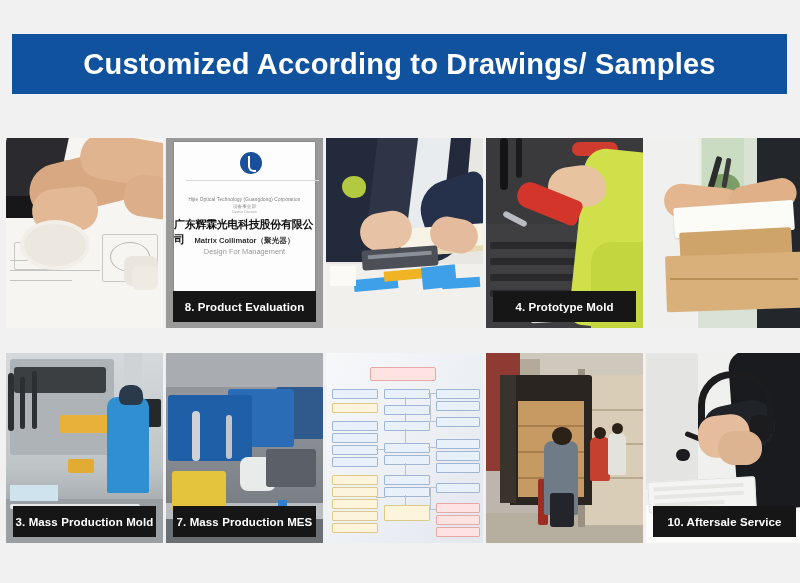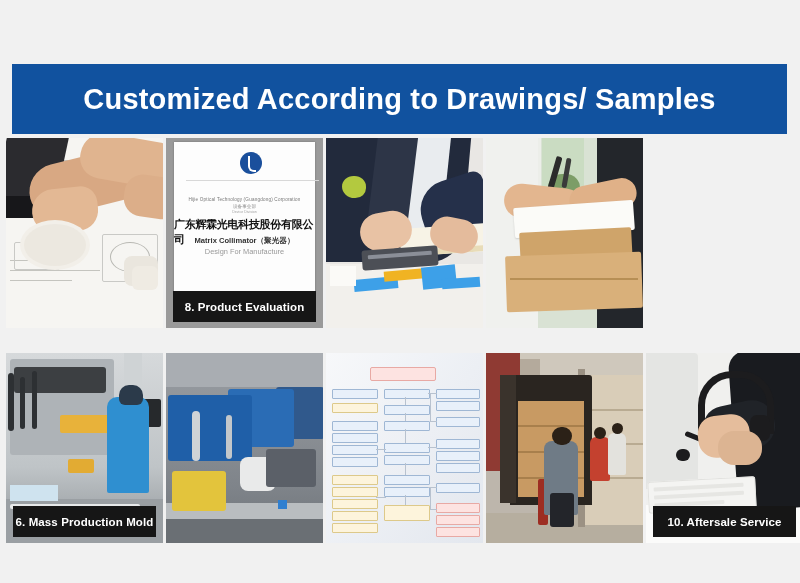--- a/index.html
+++ b/index.html
@@ -18,26 +18,25 @@
     width: 800px;
     height: 583px;
     background: #f1f1f1;
   }
   
   .banner {
     position: absolute;
     left: 12px;
     top: 34px;
     width: 775px;
-    height: 70px;
+    height: 60px;
     background: #11529f;
     display: flex;
     align-items: center;
     justify-content: center;
-    margin-top: 30px;
   }
   .banner-title {
     color: #ffffff;
     font-size: 29px;
     font-weight: 600;
     letter-spacing: 0.2px;
     white-space: nowrap;
   }
   
   .grid {
@@ -286,21 +285,21 @@
         <div class="card-photo">
           <div class="scene c2">
             <div class="sh doc">
               <div class="sh logo"></div>
               <div class="sh rule"></div>
               <div class="sh cn">广东辉霖光电科技股份有限公司</div>
               <div class="sh en">Hijie Optical Technology (Guangdong) Corporation</div>
               <div class="sh cn2">设备事业部</div>
               <div class="sh en2">Device Division</div>
               <div class="sh t1">Matrix Collimator（聚光器）</div>
-              <div class="sh t2">Design For Manufacture</div>
+              <div class="sh t2">Design For Management</div>
             </div>
           </div>
         </div>
         <div class="card-label">8. Product Evaluation</div>
       </div>
 
       <div class="card">
         <div class="card-photo">
           <div class="scene c3">
             <div class="sh desk"></div>
@@ -315,20 +314,42 @@
             <div class="sh calc"></div>
             <div class="sh chartbar" style="left:28px;top:140px;width:44px;height:12px;transform:rotate(-5deg);"></div>
             <div class="sh chartbar y" style="left:58px;top:132px;width:40px;height:10px;transform:rotate(-5deg);"></div>
             <div class="sh chartbar" style="left:96px;top:128px;width:34px;height:22px;transform:rotate(-6deg);"></div>
             <div class="sh chartbar" style="left:116px;top:140px;width:38px;height:10px;transform:rotate(-4deg);"></div>
             <div class="sh" style="left:4px;top:128px;width:26px;height:20px;background:#fbfaf7;"></div>
           </div>
         </div>
       </div>
 
+      <div class="card">
+        <div class="card-photo">
+          <div class="scene c4">
+            <div class="sh mach"></div>
+            <div class="sh hose"></div>
+            <div class="sh hose2"></div>
+            <div class="sh mold"></div>
+            <div class="sh moldline" style="left:4px;top:104px;width:110px;"></div>
+            <div class="sh moldline" style="left:4px;top:120px;width:96px;"></div>
+            <div class="sh moldline" style="left:4px;top:136px;width:104px;"></div>
+            <div class="sh moldline" style="left:4px;top:152px;width:88px;"></div>
+            <div class="sh red2"></div>
+            <div class="sh jacket"></div>
+            <div class="sh jacket2"></div>
+            <div class="sh hand"></div>
+            <div class="sh tool"></div>
+            <div class="sh tip"></div>
+            <div class="sh white"></div>
+          </div>
+        </div>
+        <div class="card-label">4. Prototype Mold</div>
+      </div>
 
       <div class="card">
         <div class="card-photo">
           <div class="scene c5">
             <div class="sh winL"></div>
             <div class="sh winR"></div>
             <div class="sh frame"></div>
             <div class="sh plant"></div>
             <div class="sh wall"></div>
             <div class="sh pers1"></div>
@@ -363,41 +384,42 @@
             <div class="sh yellow"></div>
             <div class="sh yellow2"></div>
             <div class="sh screen"></div>
             <div class="sh worker"></div>
             <div class="sh head"></div>
             <div class="sh rail" style="left:4px;bottom:34px;width:130px;height:5px;"></div>
             <div class="sh rail" style="left:10px;bottom:14px;width:120px;height:5px;"></div>
             <div class="sh" style="left:4px;bottom:42px;width:48px;height:16px;background:#cfe3ef;"></div>
           </div>
         </div>
-        <div class="card-label">6. Mass Production Mold</div>
+        <div class="card-label">3. Mass Production Mold</div>
       </div>
 
       <div class="card">
         <div class="card-photo">
           <div class="scene c7">
             <div class="sh bg"></div>
             <div class="sh top"></div>
             <div class="sh mach3"></div>
             <div class="sh mach2"></div>
             <div class="sh mach1"></div>
             <div class="sh rod"></div>
             <div class="sh rod2"></div>
             <div class="sh belt"></div>
             <div class="sh floor"></div>
             <div class="sh yel"></div>
             <div class="sh white"></div>
             <div class="sh blue-sq"></div>
             <div class="sh" style="left:100px;top:96px;width:50px;height:38px;background:#5b6068;border-radius:3px;"></div>
           </div>
         </div>
+        <div class="card-label">7. Mass Production MES</div>
       </div>
 
       <div class="card">
         <div class="card-photo">
           <div class="scene c8">
             <div class="sh bg"></div>
             <div class="sh title-box"></div>
 
             <div class="node" style="left:6px;  top:36px; width:44px;"></div>
             <div class="node y" style="left:6px;  top:50px; width:44px;"></div>

